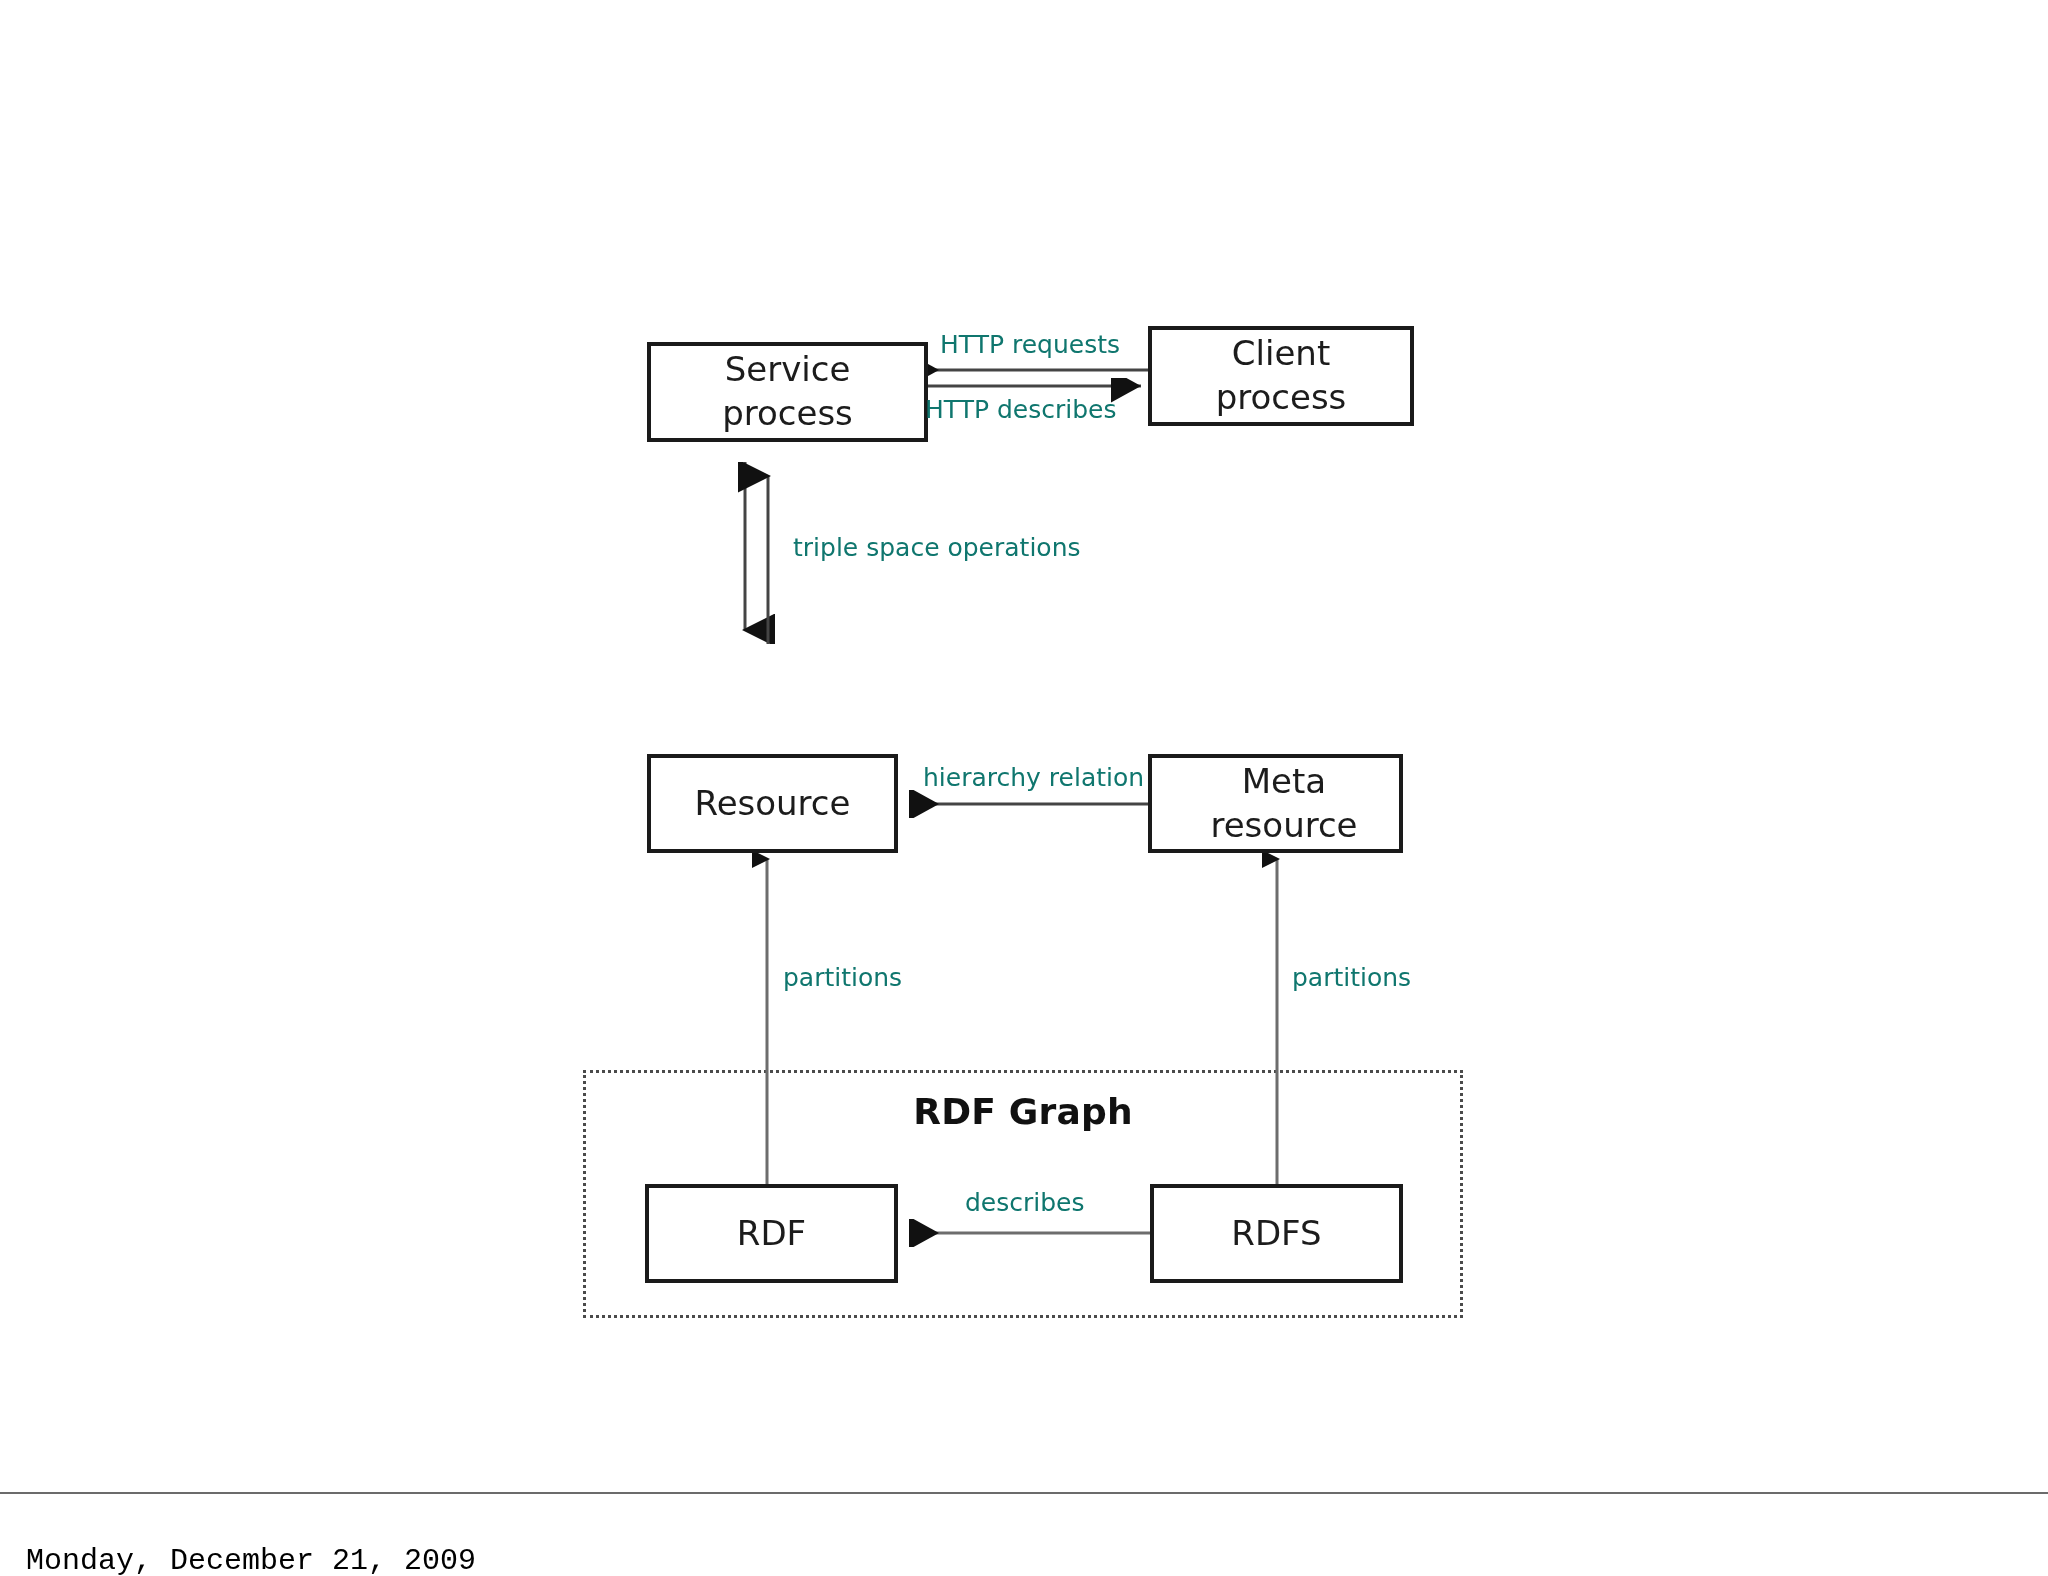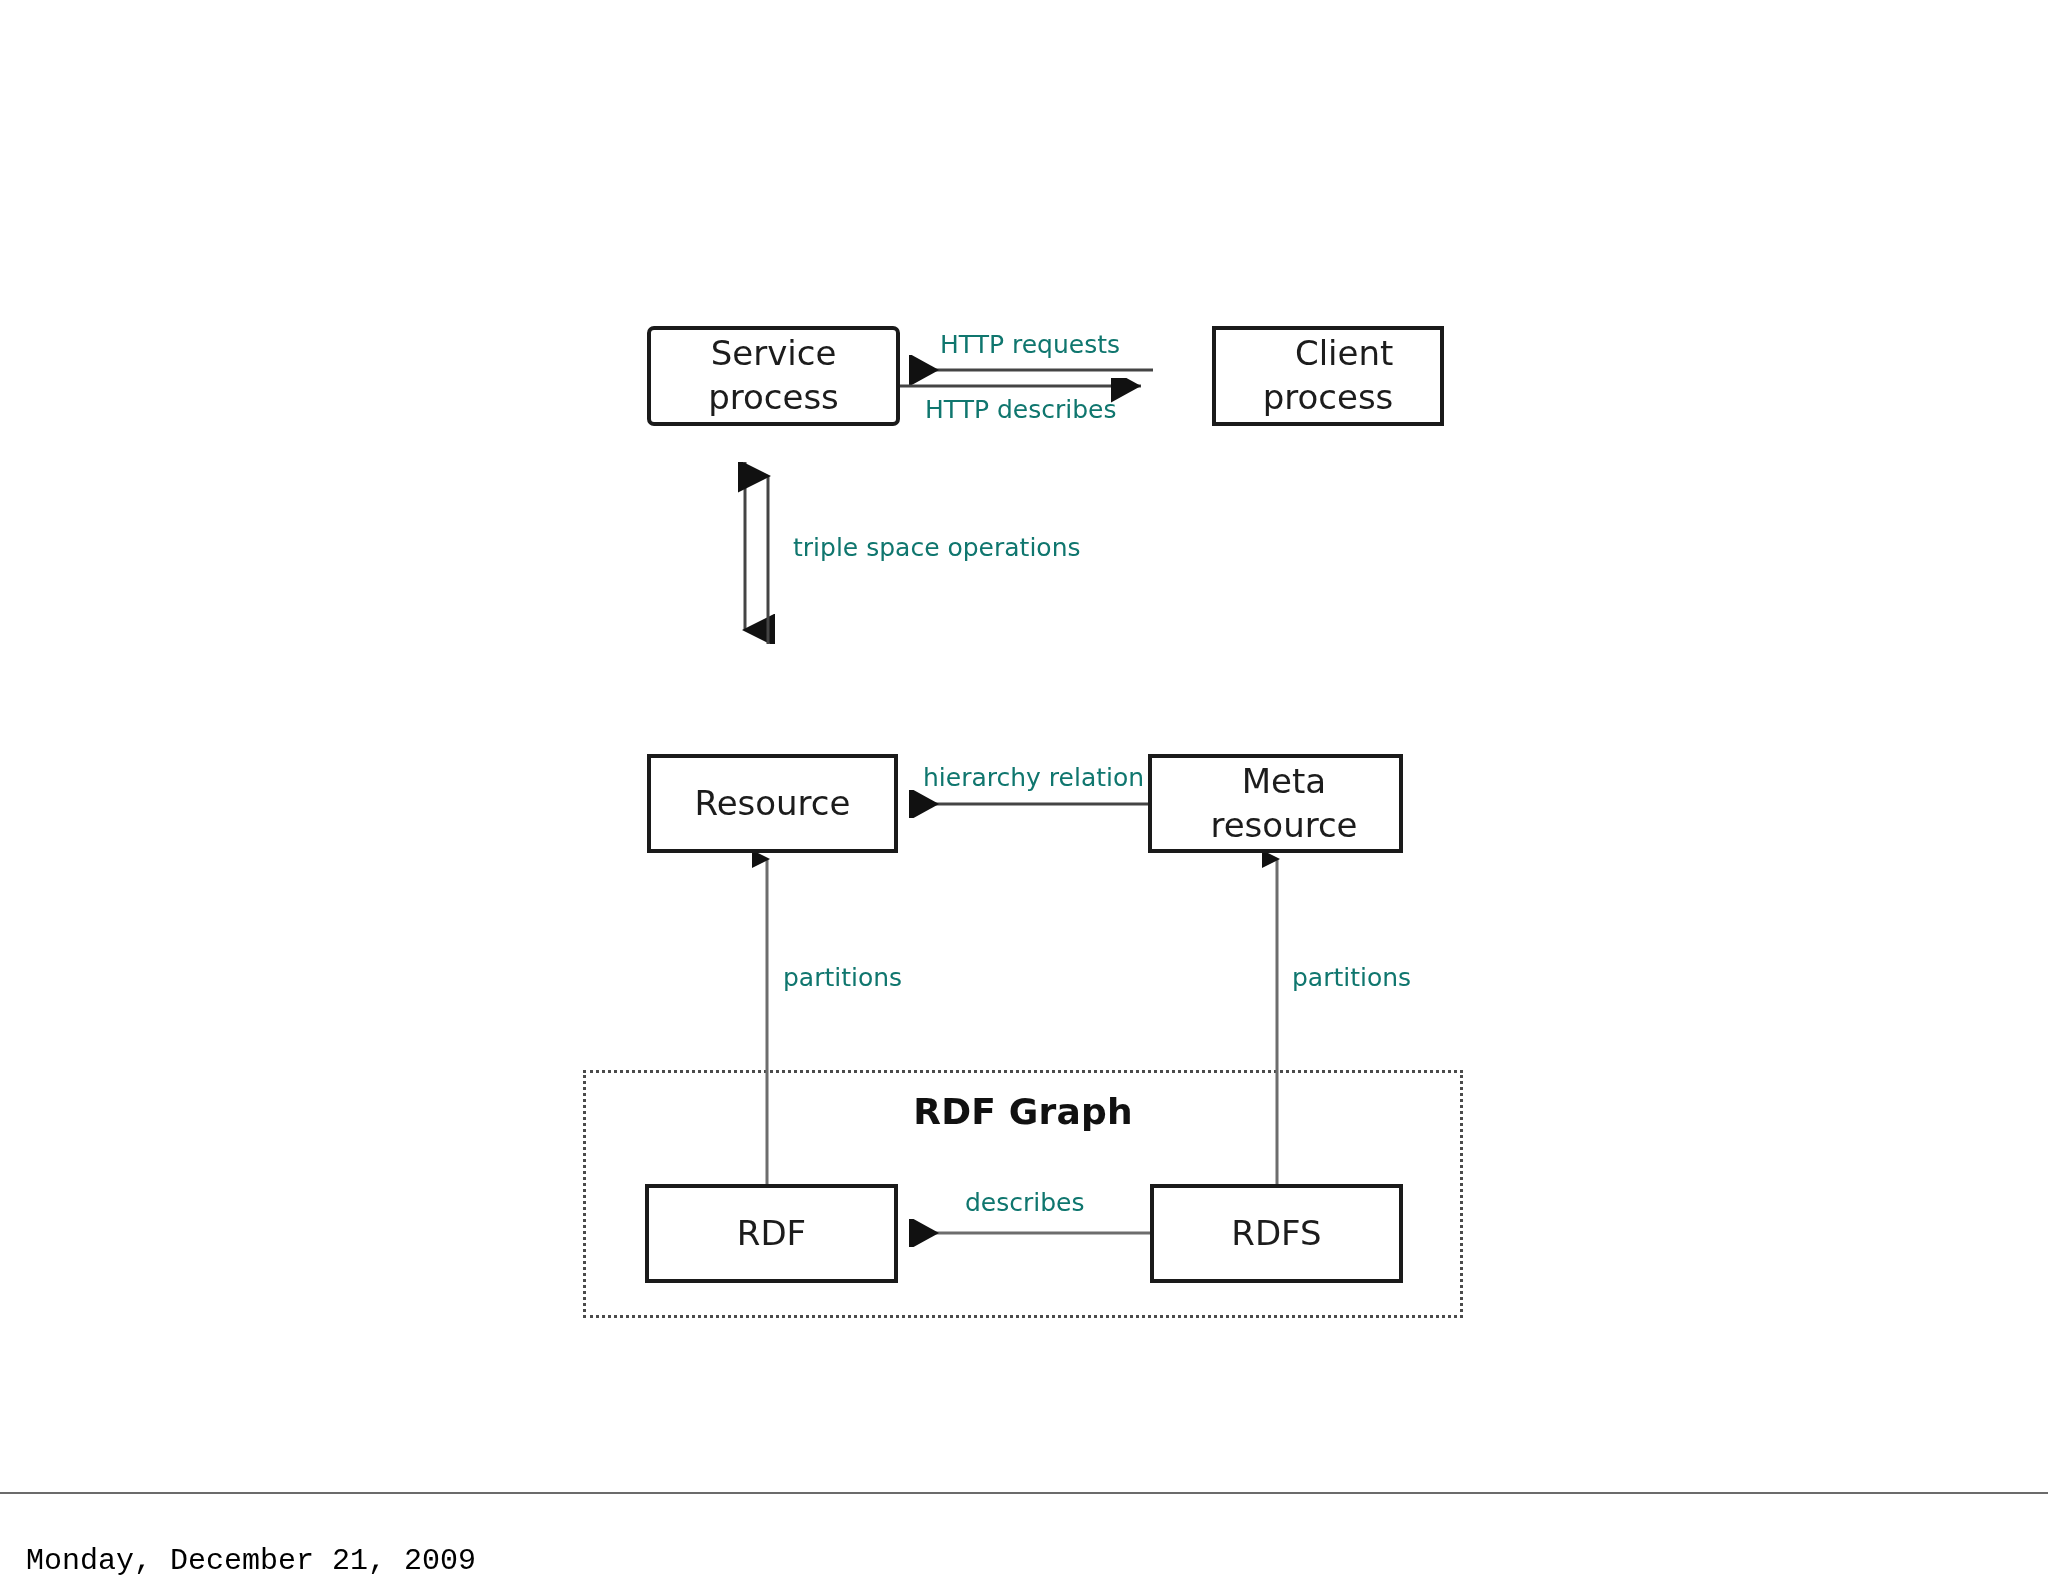--- a/index.html
+++ b/index.html
@@ -96,24 +96,24 @@
   }
 </style>
 </head>
 <body>
 
 <div id="page">
 
   <div id="slide">
 
 
-    <div class="node" style="left:647px; top:326px; width:253px; height:100px;border-radius:7px;">Service
+    <div class="node" style="left:647px; top:342px; width:281px; height:100px;">Service
 process</div>
 
-    <div class="node" style="left:1212px; top:326px; width:232px; height:100px;text-align:right;">Client
+    <div class="node" style="left:1148px; top:326px; width:266px; height:100px;">Client
 process</div>
 
     <svg class="conn" style="left:895px; top:355px; width:260px; height:30px;" viewBox="0 0 260 30">
       <defs>
         <marker id="arrL1" markerWidth="11" markerHeight="11" refX="10" refY="5.5" orient="auto">
           <path d="M10,0 L10,11 L0,5.5 z" fill="#111111"></path>
         </marker>
       </defs>
       <line x1="258" y1="15" x2="14" y2="15" stroke="#444444" stroke-width="3" marker-end="url(#arrL1)"></line>
     </svg>

